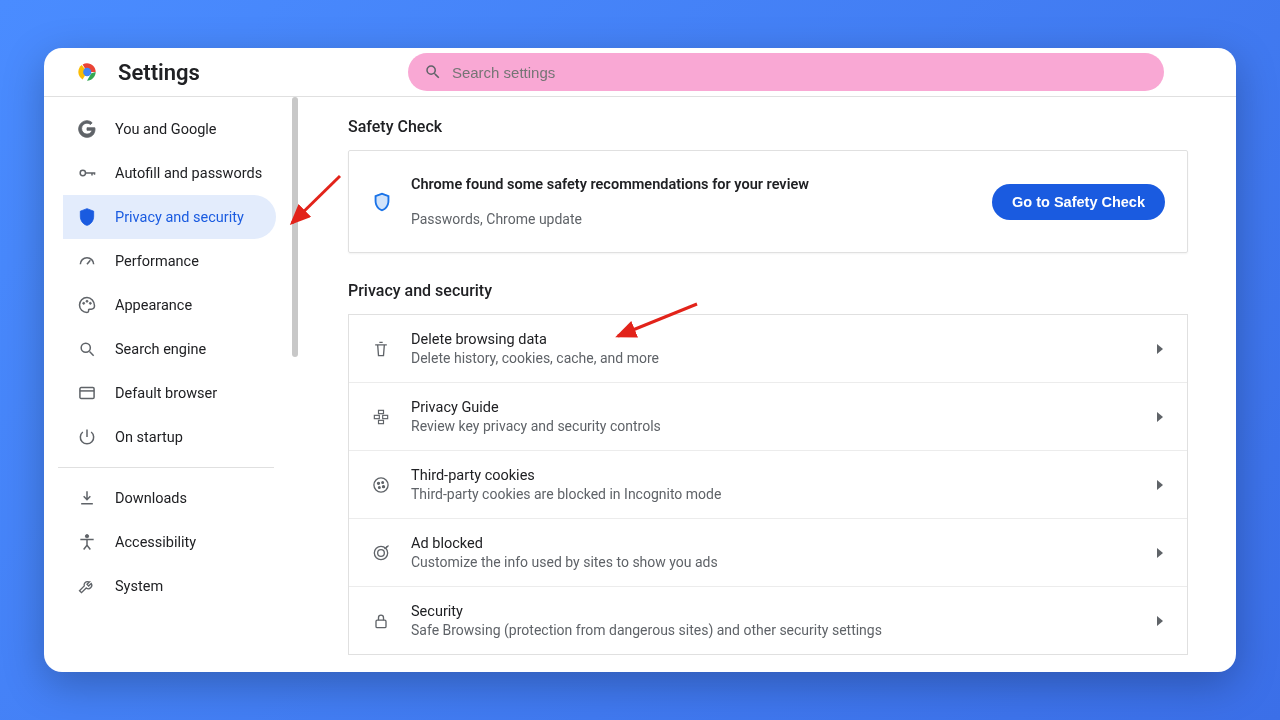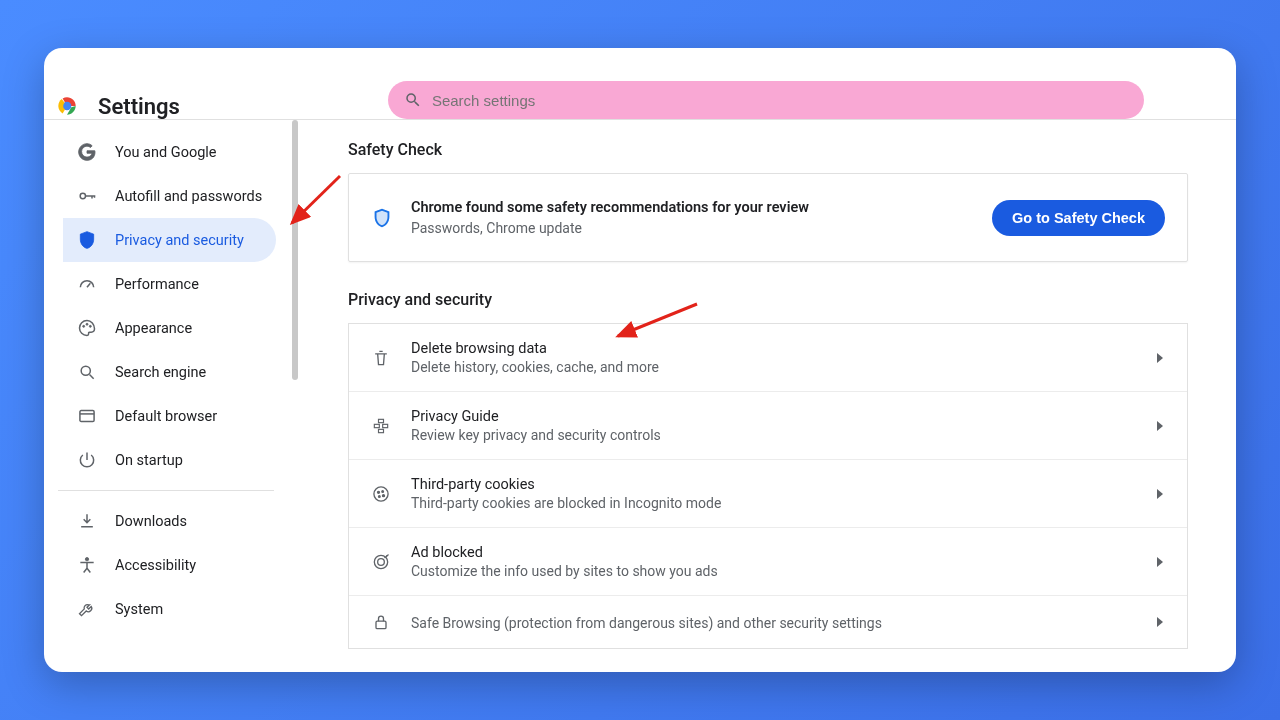--- a/index.html
+++ b/index.html
@@ -12,23 +12,23 @@
     width: 1192px; height: 624px;
     background: #fff;
     border-radius: 18px;
     box-shadow: 0 12px 40px rgba(0,0,0,0.25);
     display: flex; flex-direction: column;
     overflow: hidden;
     position: relative;
   }
   
   .header {
-    height: 72px;
-    display: flex; align-items: flex-end;
-    padding: 0 10px;
+    height: 49px;
+    display: flex; align-items: center;
+    padding: 0 30px;
     border-bottom: 1px solid #e0e0e0;
     gap: 18px;
   }
   .chrome-logo { width: 26px; height: 26px; }
   .header-title { font-size: 22px; font-weight: 600; color: #202124; }
   .search-wrap {
     margin-left: 190px;
     flex: 0 0 756px;
     height: 38px;
     background: #f9a8d4;
@@ -78,21 +78,21 @@
   .section-title.mt { margin-top: 28px; }
   .safety-card {
     border: 1px solid #e0e0e0; border-radius: 2px;
     padding: 25px 22px;
     display: flex; align-items: center;
     box-shadow: 0 1px 2px rgba(0,0,0,0.05);
   }
   .shield-icon { width: 22px; height: 22px; fill: #1a73e8; margin-right: 18px; flex-shrink: 0; }
   .safety-text { flex: 1; }
   .safety-title { font-size: 14.5px; font-weight: 600; color: #202124; }
-  .safety-sub { font-size: 14px; color: #5f6368; margin-top: 4px; }
+  .safety-sub { font-size: 14px; color: #5f6368; margin-top: 18px; }
   .go-btn {
     background: #1a5be0; color: #fff; border: none;
     border-radius: 22px; padding: 10px 20px;
     font-size: 14.5px; font-weight: 600; cursor: pointer;
   }
   .list-card {
     border: 1px solid #e0e0e0; border-radius: 0;
     overflow: hidden;
   }
   .list-item {
@@ -322,20 +322,21 @@
             <div class="chev"></div>
           </div>
           <div class="list-item">
             <span class="li-icon">
               <svg viewBox="0 0 24 24">
                 <rect x="6" y="11" width="12" height="9" rx="1.5" fill="none" stroke="#5f6368" stroke-width="1.6"></rect>
                 <path d="M9 11V8a3 3 0 0 1 6 0v3" fill="none" stroke="#5f6368" stroke-width="1.6"></path>
               </svg>
             </span>
             <div class="li-text">
+              <div class="li-title">Security</div>
               <div class="li-sub">Safe Browsing (protection from dangerous sites) and other security settings</div>
             </div>
             <div class="chev"></div>
           </div>
         </div>
     </div>
   </div>
 
   <svg class="arrow" style="left:236px; top:120px;" width="70" height="70">
     <defs>

